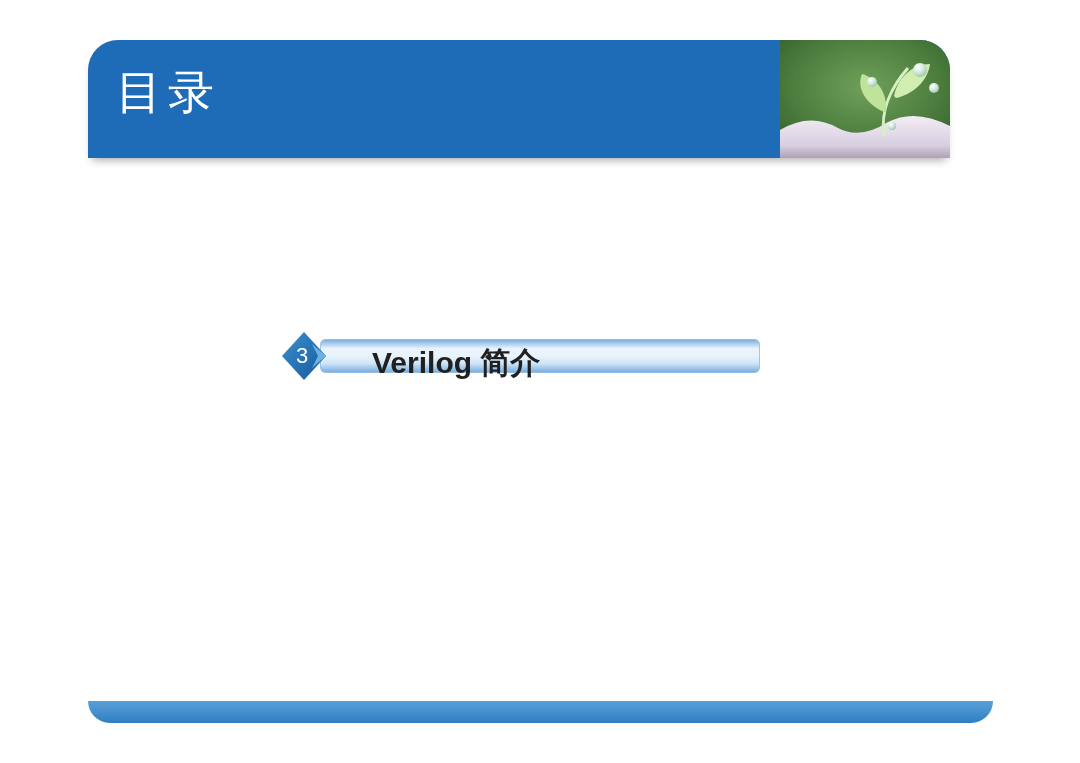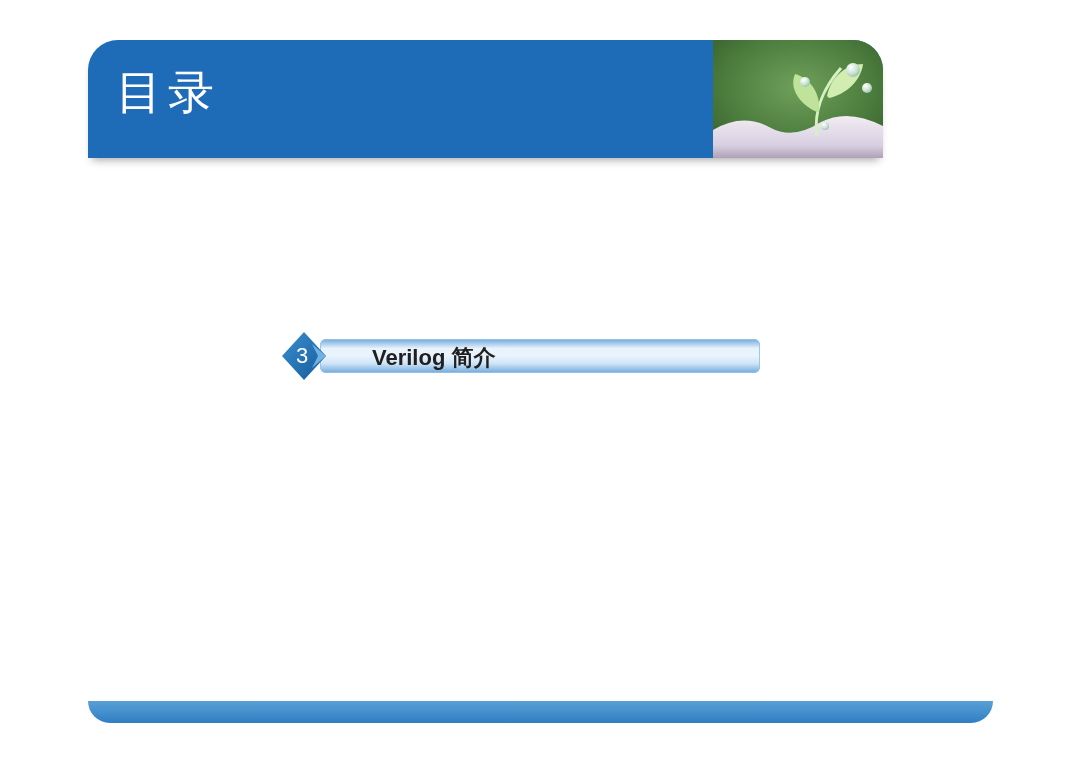--- a/index.html
+++ b/index.html
@@ -10,21 +10,21 @@
     font-family: "Microsoft YaHei", "PingFang SC", Arial, sans-serif;
     position: relative;
     overflow: hidden;
   }
 
   
   .header-bar {
     position: absolute;
     left: 88px;
     top: 40px;
-    width: 795px;
+    width: 862px;
     height: 118px;
     background: #1e6bb8;
     border-top-left-radius: 30px;
     border-top-right-radius: 30px;
     box-shadow: 0 6px 8px -4px rgba(0,0,0,.35);
   }
   .header-title {
     position: absolute;
     left: 28px;
     top: 22px;
@@ -85,21 +85,21 @@
     justify-content: center;
     font-size: 22px;
     color: #ffffff;
     font-family: Arial, sans-serif;
     padding-right: 8px;
   }
   .toc-label {
     position: absolute;
     left: 92px;
     top: 7px;
-    font-size: 22px;
+    font-size: 30px;
     font-weight: 700;
     color: #202020;
   }
 
   
   .footer-bar {
     position: absolute;
     left: 88px;
     bottom: 40px;
     width: 905px;

